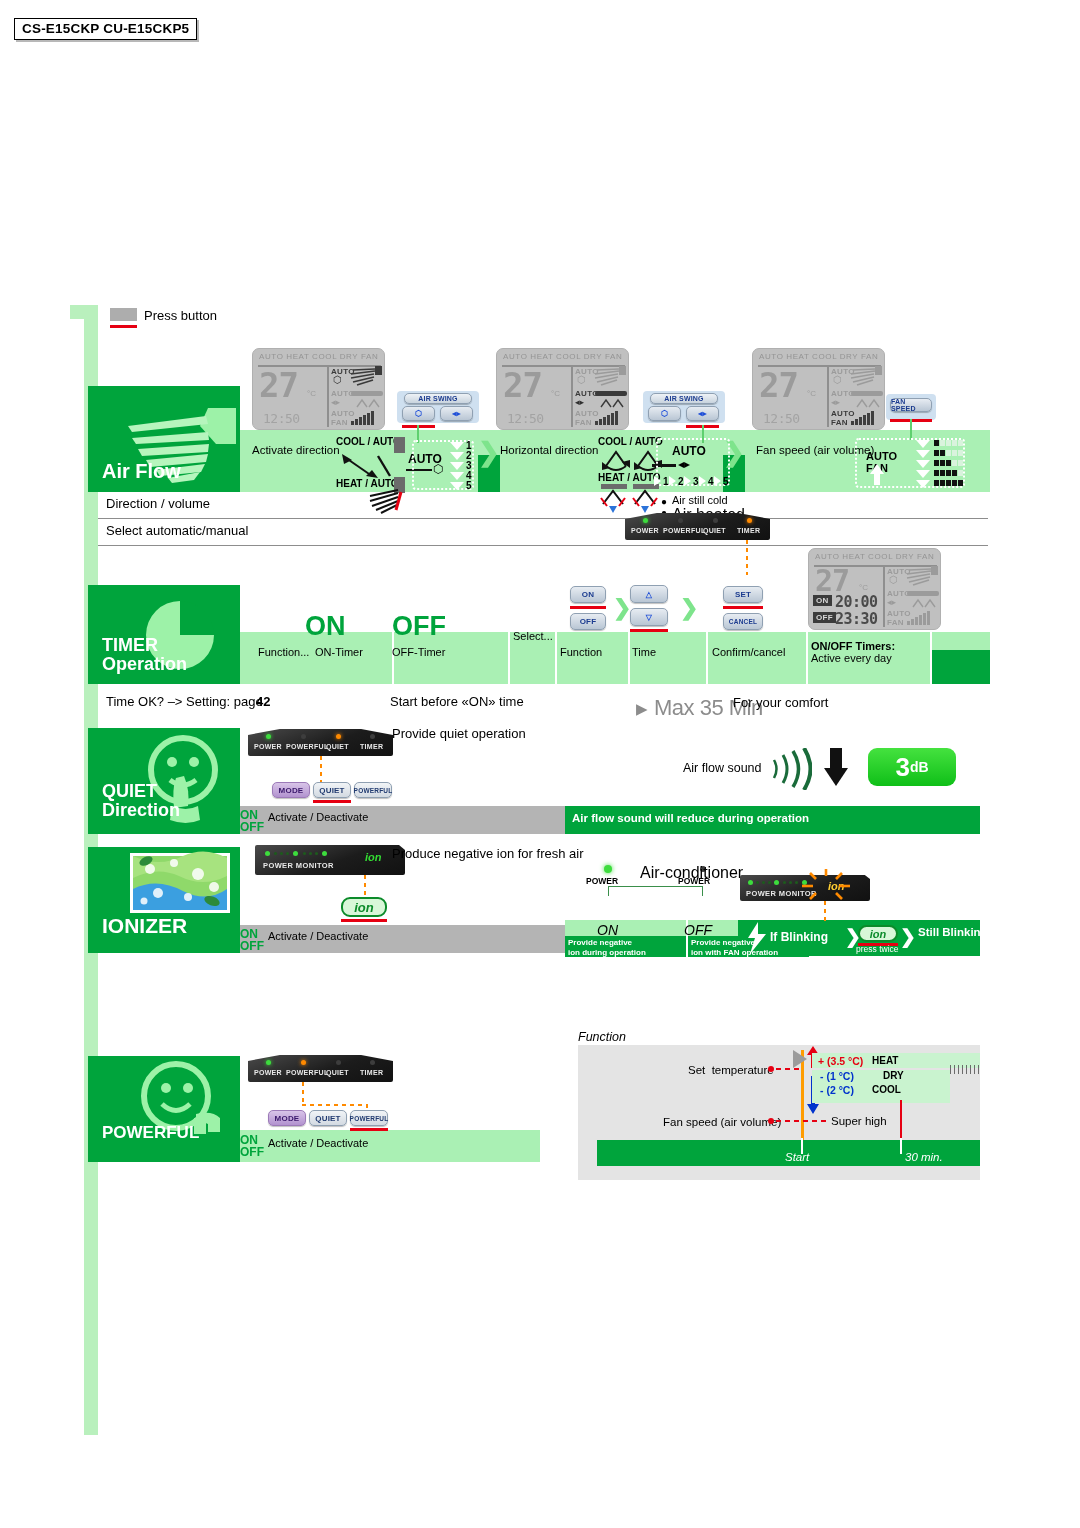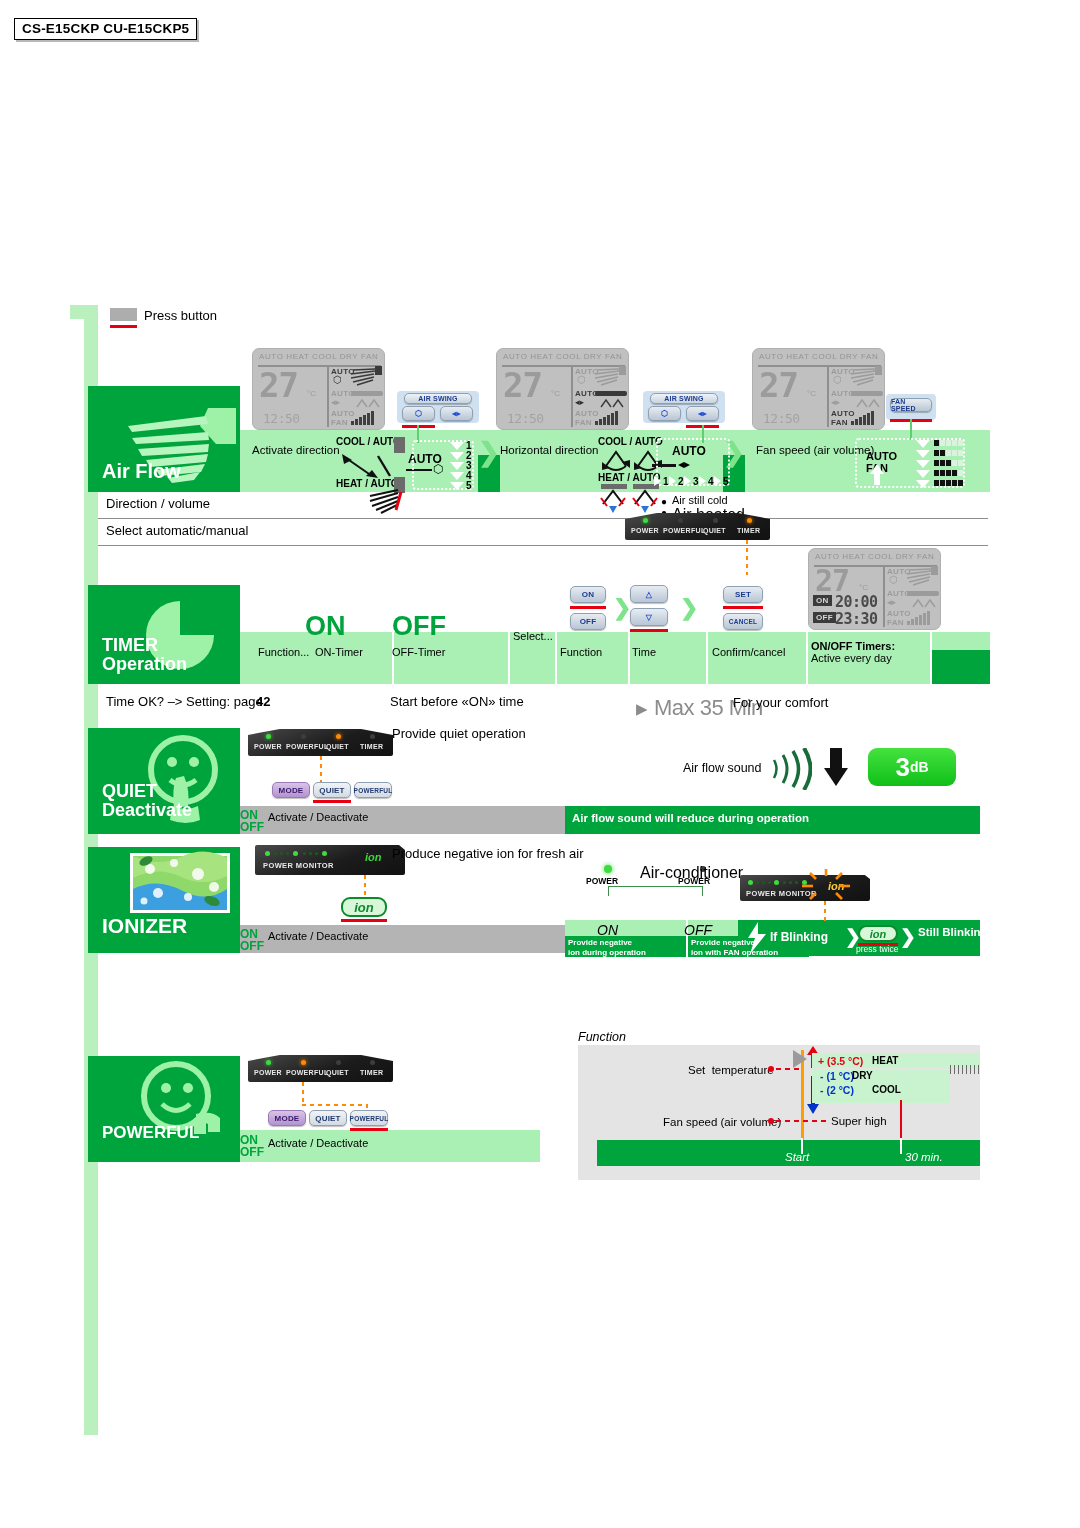--- a/index.html
+++ b/index.html
@@ -581,21 +581,21 @@
     <svg width="152" height="106" viewBox="0 0 152 106" style="position:absolute;left:0;top:0;">
       <circle cx="95" cy="42" r="32" fill="none" stroke="#9df2a8" stroke-width="6"></circle>
       <circle cx="84" cy="34" r="5" fill="#9df2a8"></circle>
         <circle cx="106" cy="34" r="5" fill="#9df2a8"></circle>
       <path d="M82 52 q13 10 26 0" stroke="#9df2a8" stroke-width="5" fill="none"></path>
       <path d="M96 48 q6 14 4 30 l-14 2 q-2 -20 2 -30 Z" fill="#9df2a8"></path>
       <path d="M84 78 q14 6 26 0 l2 14 q-14 6 -30 0 Z" fill="#9df2a8"></path>
     </svg>
     <div class="tb-label" style="font-size:18px;">
       <div>QUIET</div>
-      <div>Deactivate</div>
+      <div>Direction</div>
     </div>
   </div>
 
   <div class="panel" style="left:248px;top:729px;width:145px;height:27px;clip-path:polygon(0 6px,22% 0,78% 0,100% 6px,100% 100%,0 100%);">
     <div class="led" style="left:18px;top:5px;background:#3ddc3d;box-shadow:0 0 4px #3ddc3d;"></div>
     <div class="led" style="left:53px;top:5px;"></div>
     <div class="led" style="left:88px;top:5px;background:#ff8a00;box-shadow:0 0 4px #ff8a00;"></div>
     <div class="led" style="left:122px;top:5px;"></div>
     <div class="lbl" style="left:6px;top:14px;">POWER</div>
     <div class="lbl" style="left:38px;top:14px;">POWERFUL</div>
@@ -799,21 +799,21 @@
     <polygon points="5,0 9,0 9,28 13,28 7,38 1,28 5,28" fill="#0033cc"></polygon>
   </svg>
 
   <div style="position:absolute;left:812px;top:1053px;width:168px;height:15px;background:#c9f3cf;"></div>
   <div style="position:absolute;left:812px;top:1070px;width:138px;height:33px;background:#c9f3cf;"></div>
   <div style="position:absolute;left:950px;top:1065px;width:30px;height:9px;background:repeating-linear-gradient(90deg,#6b6b6b 0 1.5px,transparent 1.5px 4px);"></div>
 
   <div class="txt b" style="left:818px;top:1055px;font-size:10.5px;color:#e60012;">+ (3.5 °C)</div>
   <div class="txt b" style="left:872px;top:1055px;font-size:10px;">HEAT</div>
   <div class="txt b" style="left:820px;top:1070px;font-size:10.5px;color:#0033cc;">- (1 °C)</div>
-  <div class="txt b" style="left:841px;top:1070px;font-size:10px;padding-left:11px;">DRY</div>
+  <div class="txt b" style="left:872px;top:1070px;font-size:10px;padding-left:11px;">DRY</div>
   <div class="txt b" style="left:820px;top:1084px;font-size:10.5px;color:#0033cc;">- (2 °C)</div>
   <div class="txt b" style="left:872px;top:1084px;font-size:10px;">COOL</div>
 
   <div class="txt" style="left:663px;top:1115px;font-size:11.5px;">Fan speed (air volume)</div>
   <div style="position:absolute;left:768px;top:1118px;width:6px;height:6px;border-radius:50%;background:#e60012;"></div>
   <div style="position:absolute;left:776px;top:1120px;width:52px;height:2px;background:repeating-linear-gradient(90deg,#e60012 0 5px,transparent 5px 9px);"></div>
   <div class="txt" style="left:831px;top:1114px;font-size:11.5px;">Super high</div>
 
   <div style="position:absolute;left:900px;top:1100px;width:2px;height:40px;background:#e60012;"></div>
 

